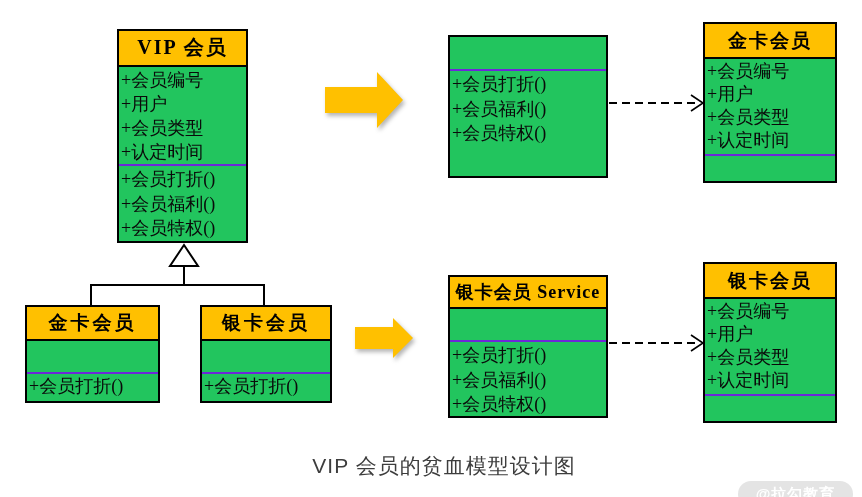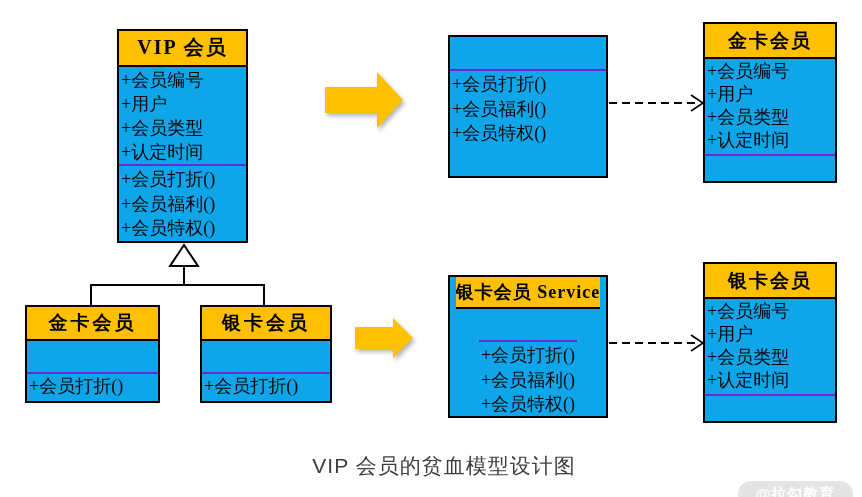--- a/index.html
+++ b/index.html
@@ -2,21 +2,21 @@
 <html><head>
 <meta charset="utf-8">
 <style>
   html,body{margin:0;padding:0;background:#ffffff;}
   #canvas{
     position:relative;width:862px;height:497px;background:#ffffff;overflow:hidden;
     font-family:"Liberation Serif","DejaVu Serif",serif;
   }
   #connector-layer{position:absolute;left:0;top:0;width:862px;height:497px;}
   .uml{
-    position:absolute;box-sizing:border-box;border:2px solid #000;background:#0ea5e9;
+    position:absolute;box-sizing:border-box;border:2px solid #000;background:#22c55e;
     display:flex;flex-direction:column;
   }
   .uml .hd{
     box-sizing:border-box;border-bottom:2px solid #000;background:#FFC000;
     font-weight:bold;text-align:center;display:flex;align-items:center;justify-content:center;
     letter-spacing:2px;color:#000;white-space:nowrap;overflow:hidden;
   }
   .uml .sec{box-sizing:border-box;padding:1px 2px;overflow:hidden;}
   .uml .sec + .sec{border-top:2px solid #6d28d9;}
   .uml .sec.grow{flex:1 1 auto;}
@@ -104,21 +104,21 @@
     <div class="hd" style="height:35px;font-size:19px;letter-spacing:2px;">金卡会员</div>
     <div class="sec" style="height:95px;font-size:18px;line-height:23px;">
       <div class="ln">+会员编号</div>
       <div class="ln">+用户</div>
       <div class="ln">+会员类型</div>
       <div class="ln">+认定时间</div>
     </div>
     <div class="sec grow"></div>
   </div>
 
-  <div class="uml" style="left:448px;top:275px;width:160px;height:143px;align-items:center;">
+  <div class="uml" style="left:448px;top:275px;width:160px;height:143px;">
     <div class="hd" style="height:33px;font-size:18px;letter-spacing:1px;">银卡会员 Service</div>
     <div class="sec" style="height:32px;"></div>
     <div class="sec grow" style="font-size:18px;line-height:24.5px;">
       <div class="ln">+会员打折()</div>
       <div class="ln">+会员福利()</div>
       <div class="ln">+会员特权()</div>
     </div>
   </div>
 
   <div class="uml" style="left:703px;top:262px;width:134px;height:161px;">

